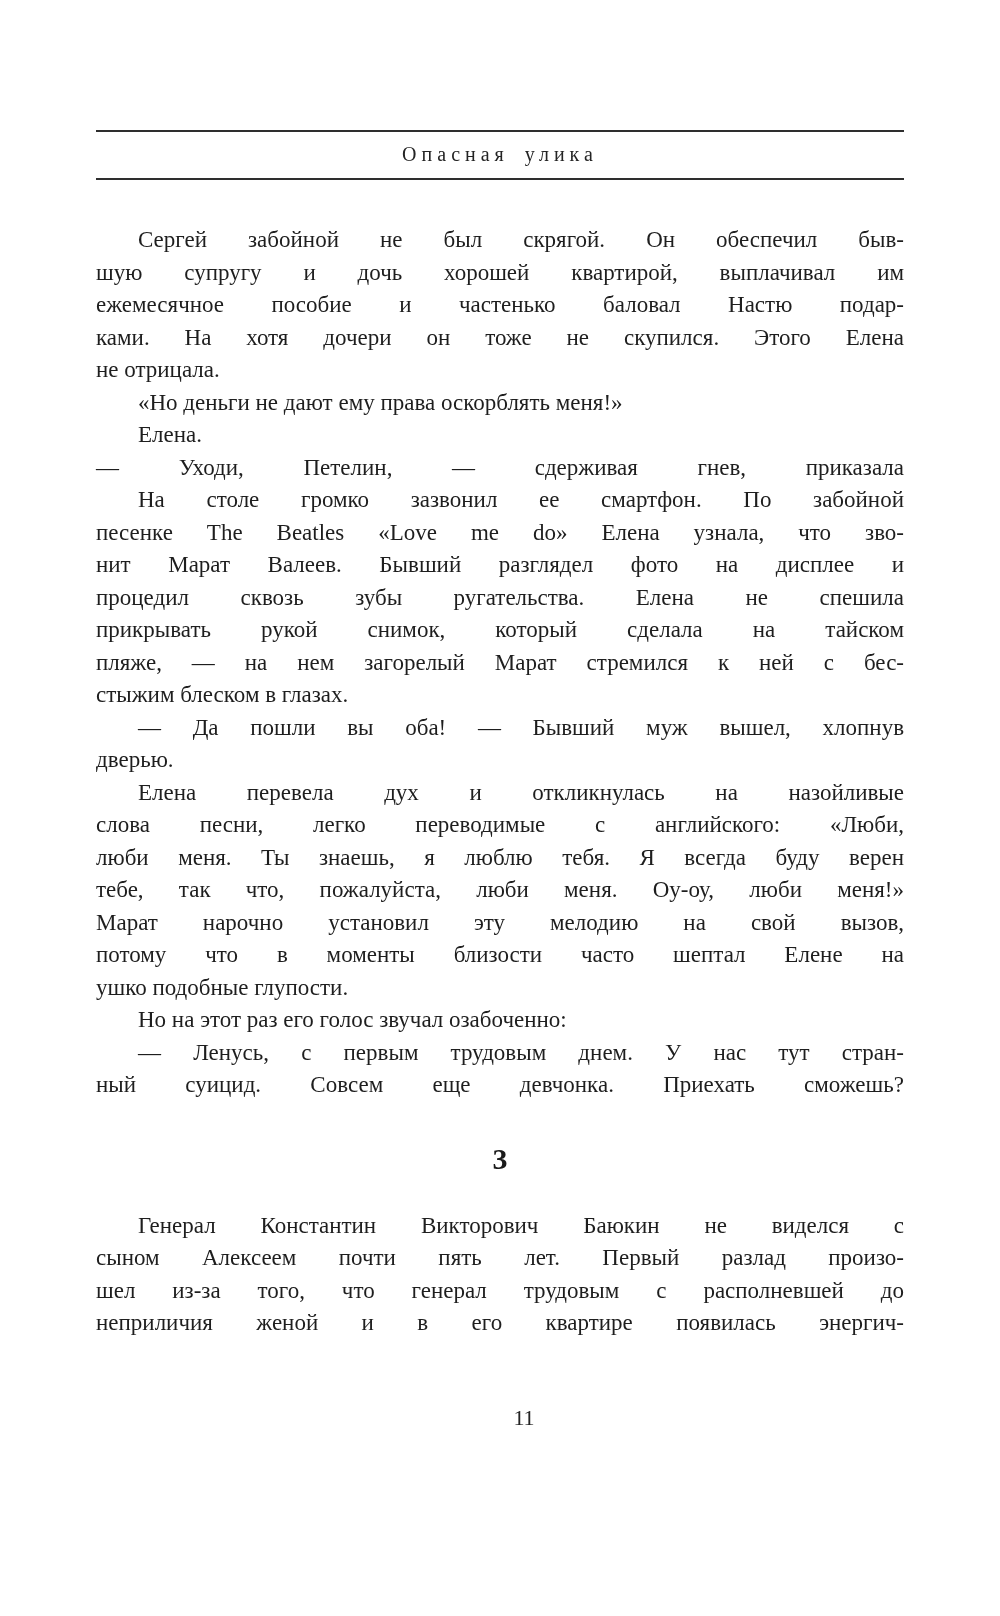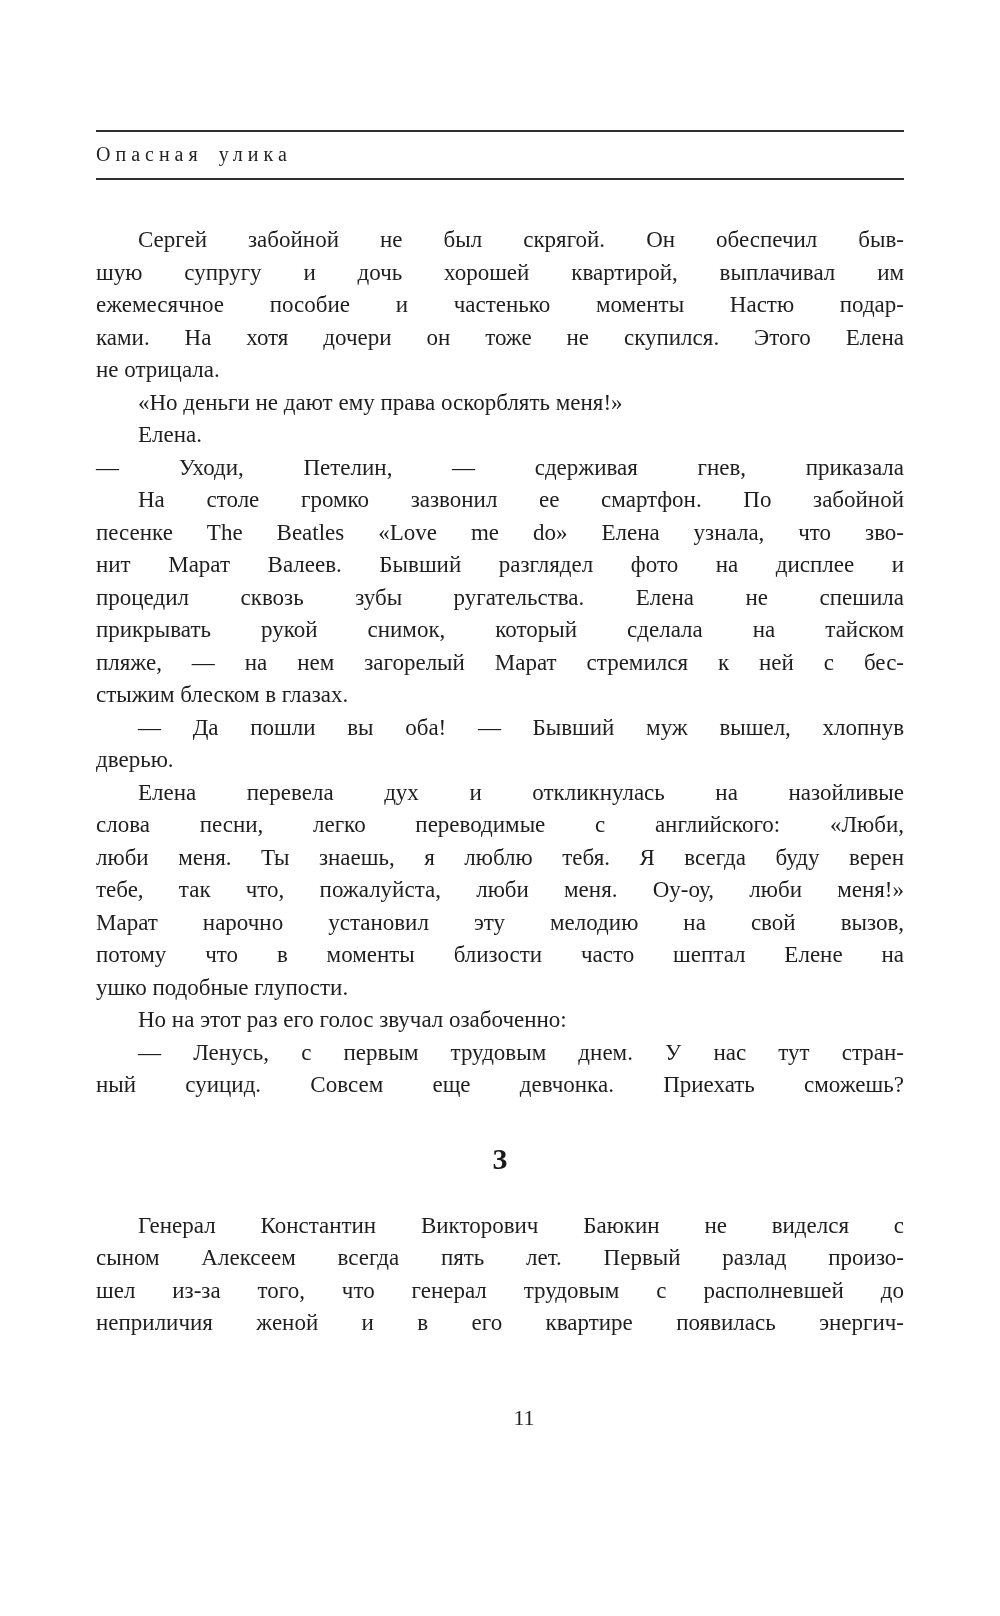--- a/index.html
+++ b/index.html
@@ -17,21 +17,21 @@
     overflow: hidden;
   }
   .running-header {
     margin: 130px 96px 0 96px;
   }
   .rule {
     height: 2px;
     background: #2e2e2e;
   }
   .header-title {
-    text-align: left;
+    text-align: center;
     font-size: 20px;
     letter-spacing: 5px;
     word-spacing: 6px;
     padding: 11px 0 12px 0;
     color: #242424;
   }
   .page-body {
     margin: 44px 96px 0 96px;
     font-size: 23px;
     line-height: 32.5px;
@@ -80,21 +80,21 @@
   <header class="running-header">
     <div class="rule"></div>
     <div class="header-title">Опасная улика</div>
     <div class="rule"></div>
   </header>
 
   <main class="page-body">
       <div class="paragraph indent">
         <div class="line">Сергей забойной не был скрягой. Он обеспечил быв-</div>
         <div class="line">шую супругу и дочь хорошей квартирой, выплачивал им</div>
-        <div class="line">ежемесячное пособие и частенько моменты Настю подар-</div>
+        <div class="line">ежемесячное пособие и частенько баловал Настю подар-</div>
         <div class="line">ками. На хотя дочери он тоже не скупился. Этого Елена</div>
         <div class="line unjustified">не отрицала.</div>
       </div>
       <div class="paragraph indent">
         <div class="line unjustified">«Но деньги не дают ему права оскорблять меня!»</div>
       </div>
       <div class="paragraph indent">
         <div class="line unjustified">Елена.</div>
         <div class="line">— Уходи, Петелин, — сдерживая гнев, приказала</div>
       </div>
@@ -123,21 +123,21 @@
       <div class="paragraph indent">
         <div class="line unjustified">Но на этот раз его голос звучал озабоченно:</div>
       </div>
       <div class="paragraph indent">
         <div class="line">— Ленусь, с первым трудовым днем. У нас тут стран-</div>
         <div class="line">ный суицид. Совсем еще девчонка. Приехать сможешь?</div>
       </div>
       <div class="chapter-heading">3</div>
       <div class="paragraph indent">
         <div class="line">Генерал Константин Викторович Баюкин не виделся с</div>
-        <div class="line">сыном Алексеем всегда пять лет. Первый разлад произо-</div>
+        <div class="line">сыном Алексеем почти пять лет. Первый разлад произо-</div>
         <div class="line">шел из-за того, что генерал трудовым с располневшей до</div>
         <div class="line">неприличия женой и в его квартире появилась энергич-</div>
       </div>
     </main>
 
   <footer class="page-footer">
     <div class="page-number">11</div>
   </footer>
 
 </div>

